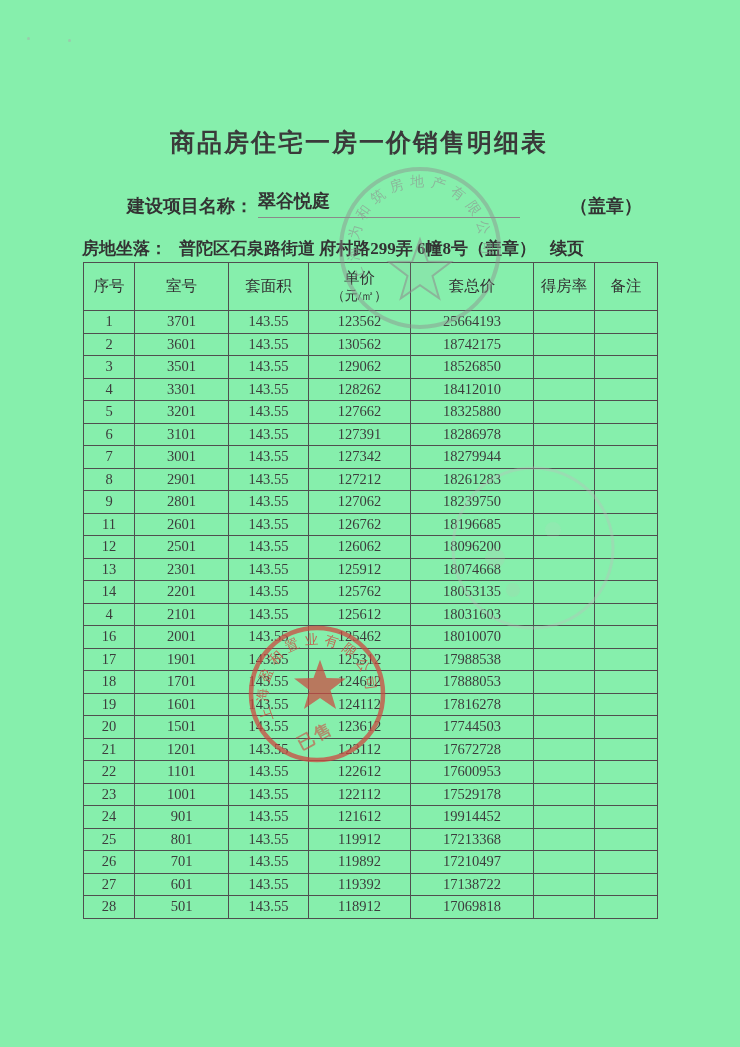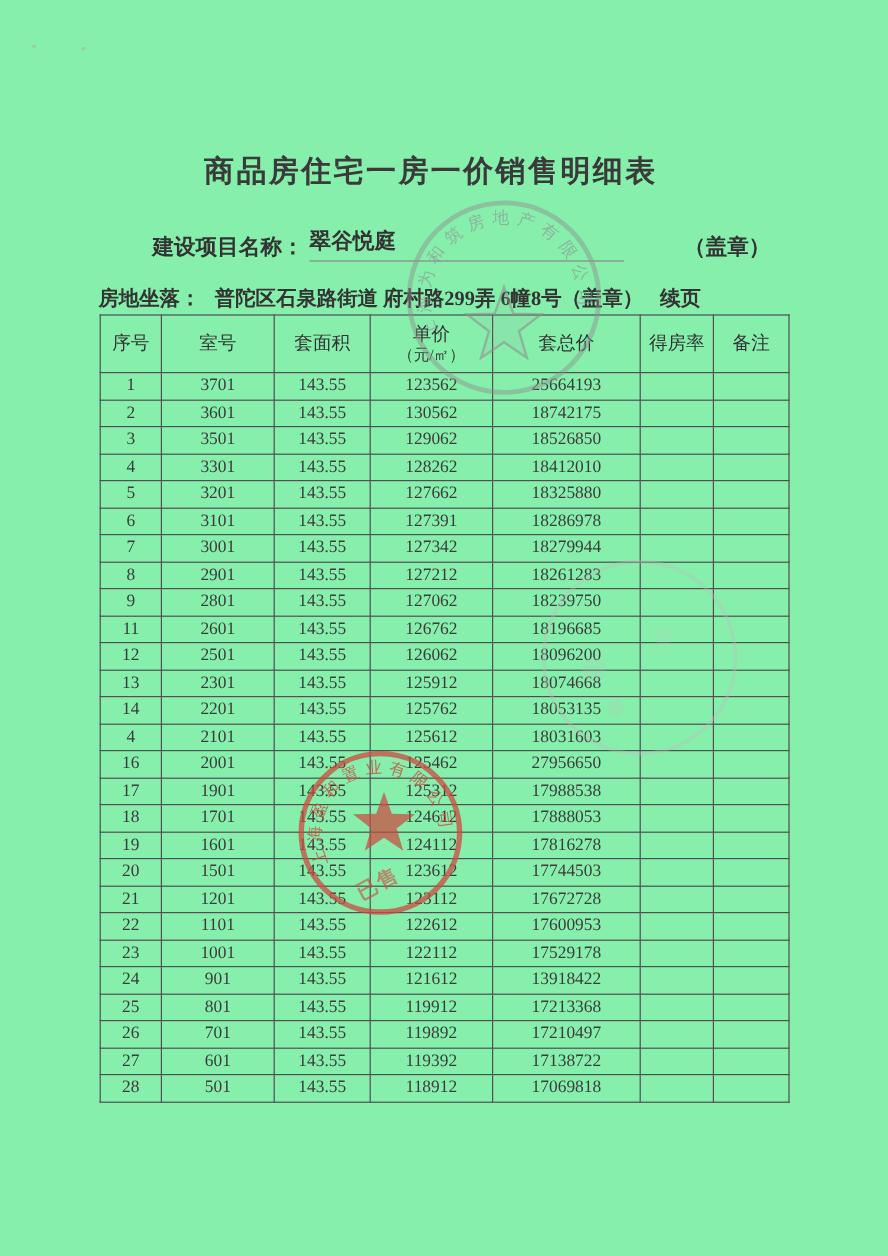--- a/index.html
+++ b/index.html
@@ -220,21 +220,21 @@
           <td>125612</td>
           <td>18031603</td>
           <td></td>
           <td></td>
         </tr>
         <tr>
           <td>16</td>
           <td>2001</td>
           <td>143.55</td>
           <td>125462</td>
-          <td>27956650</td>
+          <td>18010070</td>
           <td></td>
           <td></td>
         </tr>
         <tr>
           <td>17</td>
           <td>1901</td>
           <td>143.55</td>
           <td>125312</td>
           <td>17988538</td>
           <td></td>
@@ -292,21 +292,21 @@
           <td>122112</td>
           <td>17529178</td>
           <td></td>
           <td></td>
         </tr>
         <tr>
           <td>24</td>
           <td>901</td>
           <td>143.55</td>
           <td>121612</td>
-          <td>13918422</td>
+          <td>19914452</td>
           <td></td>
           <td></td>
         </tr>
         <tr>
           <td>25</td>
           <td>801</td>
           <td>143.55</td>
           <td>119912</td>
           <td>17213368</td>
           <td></td>

